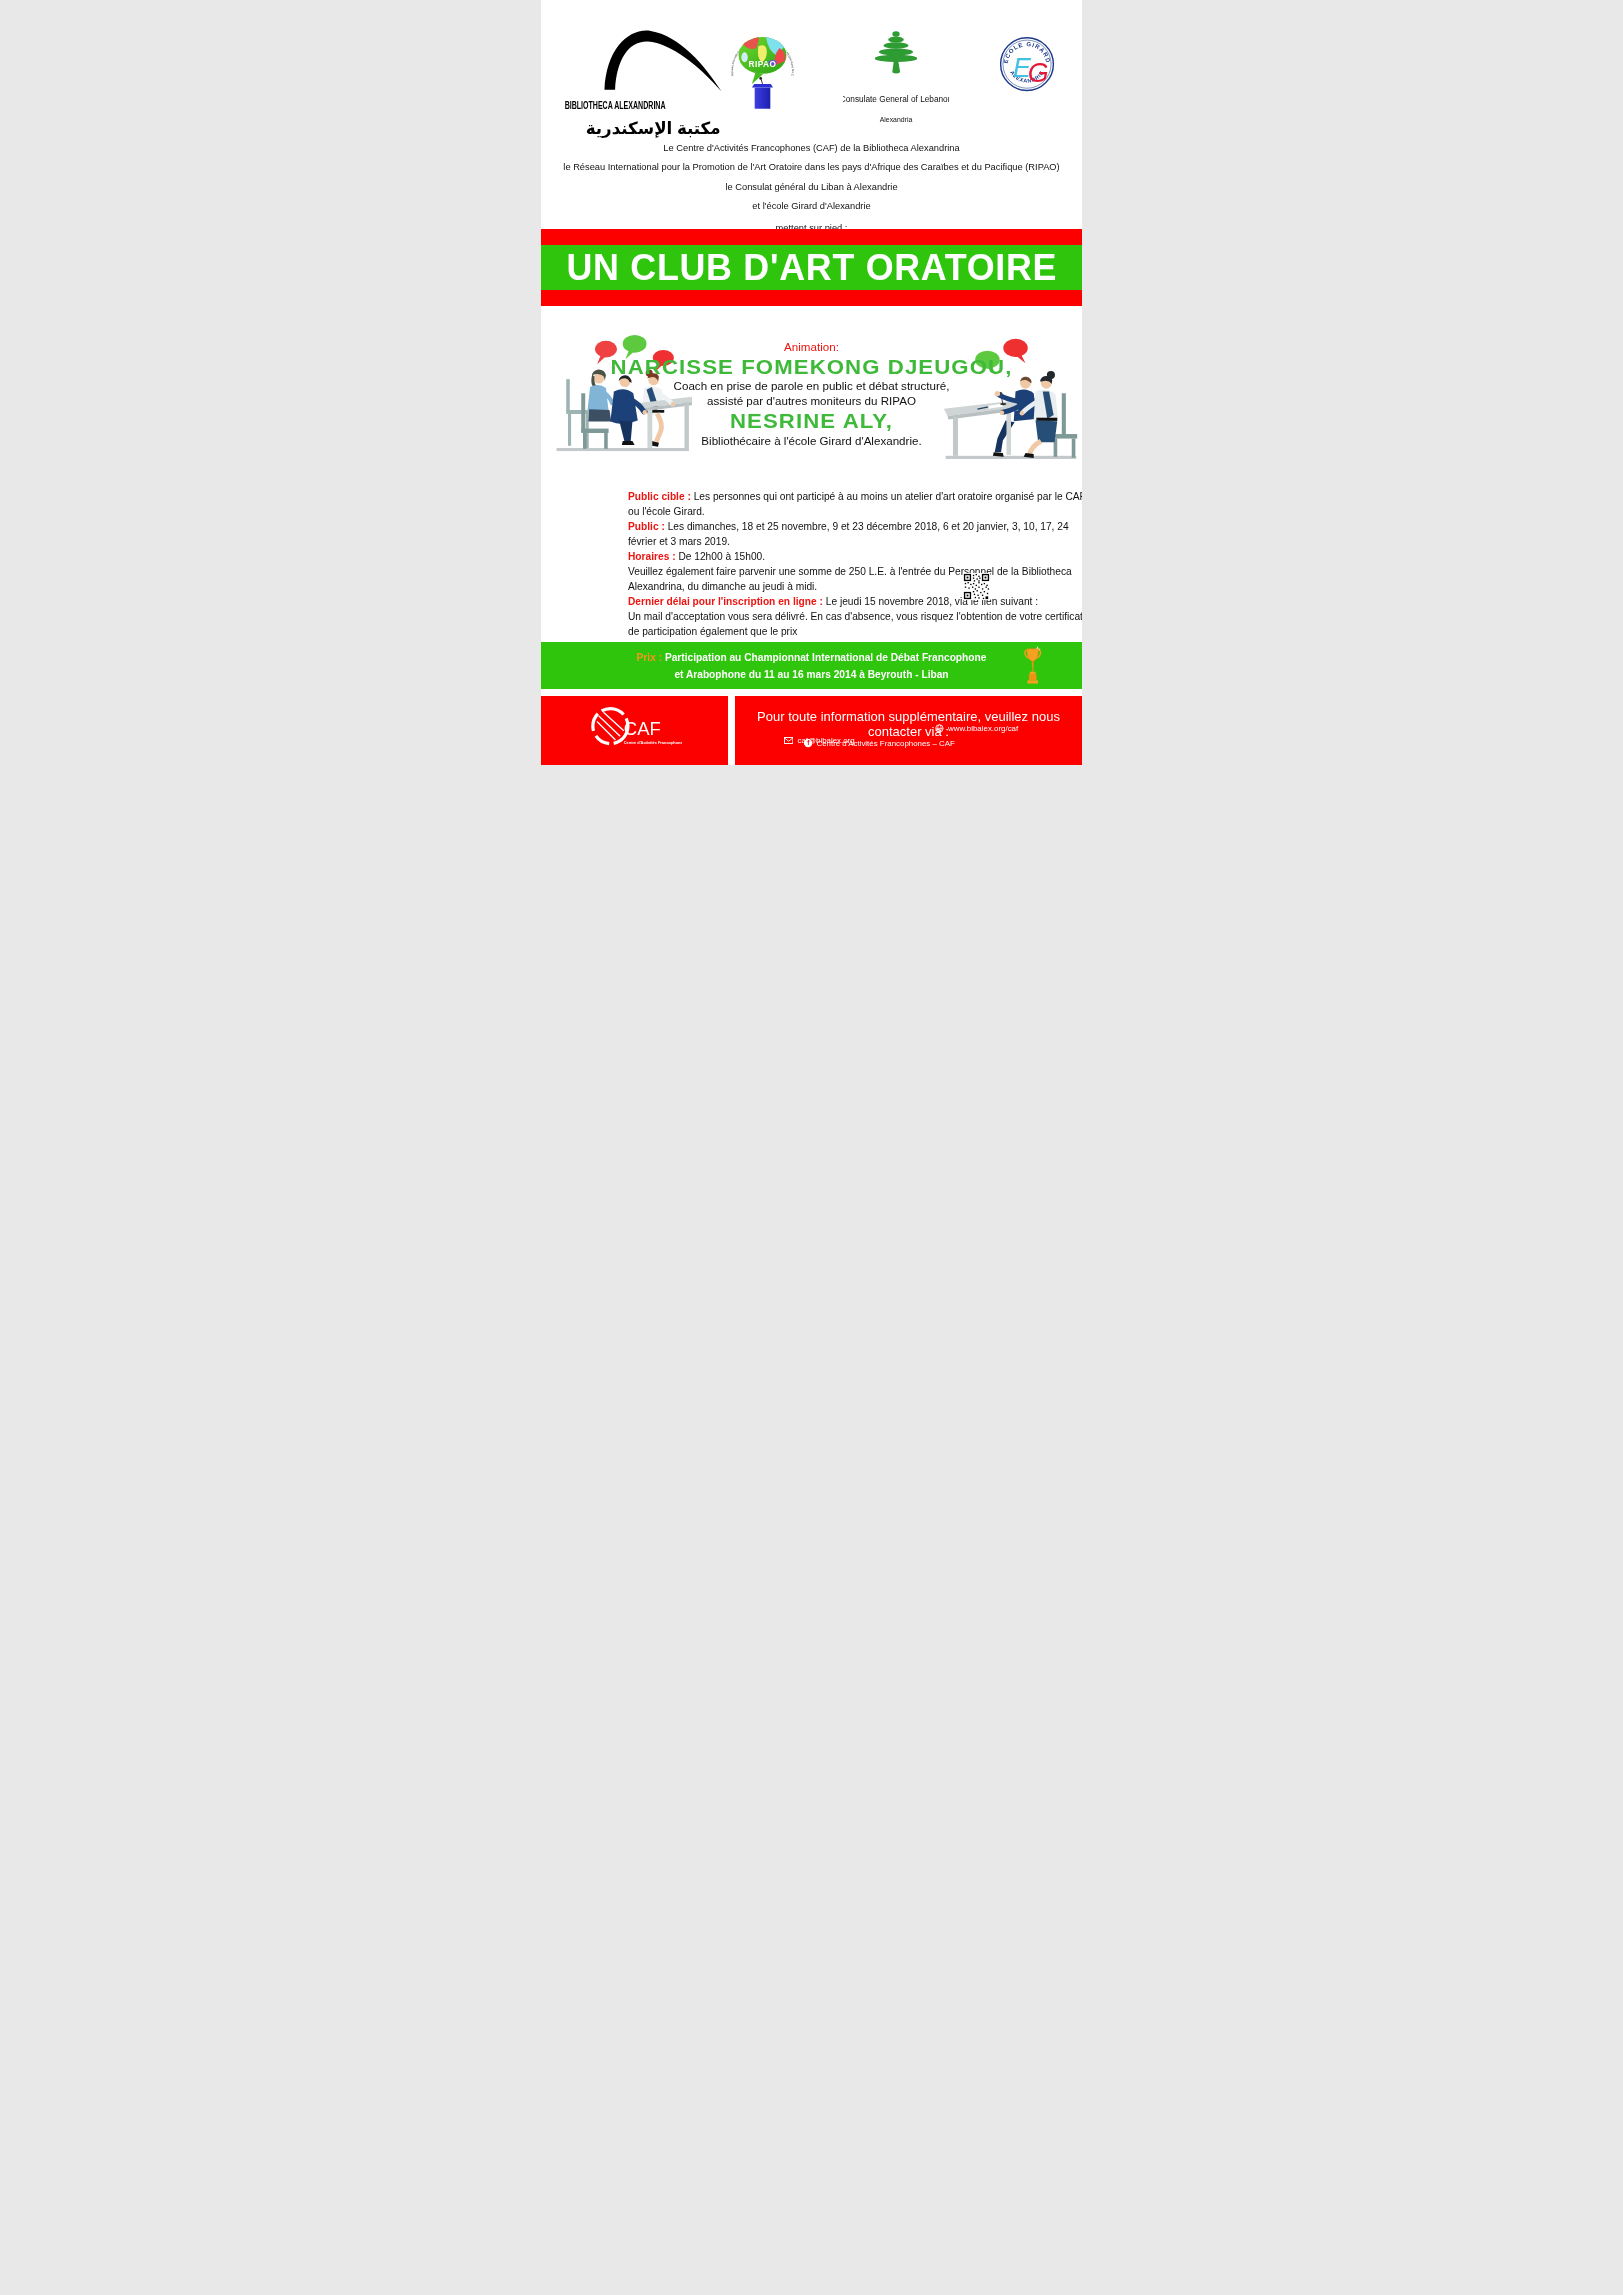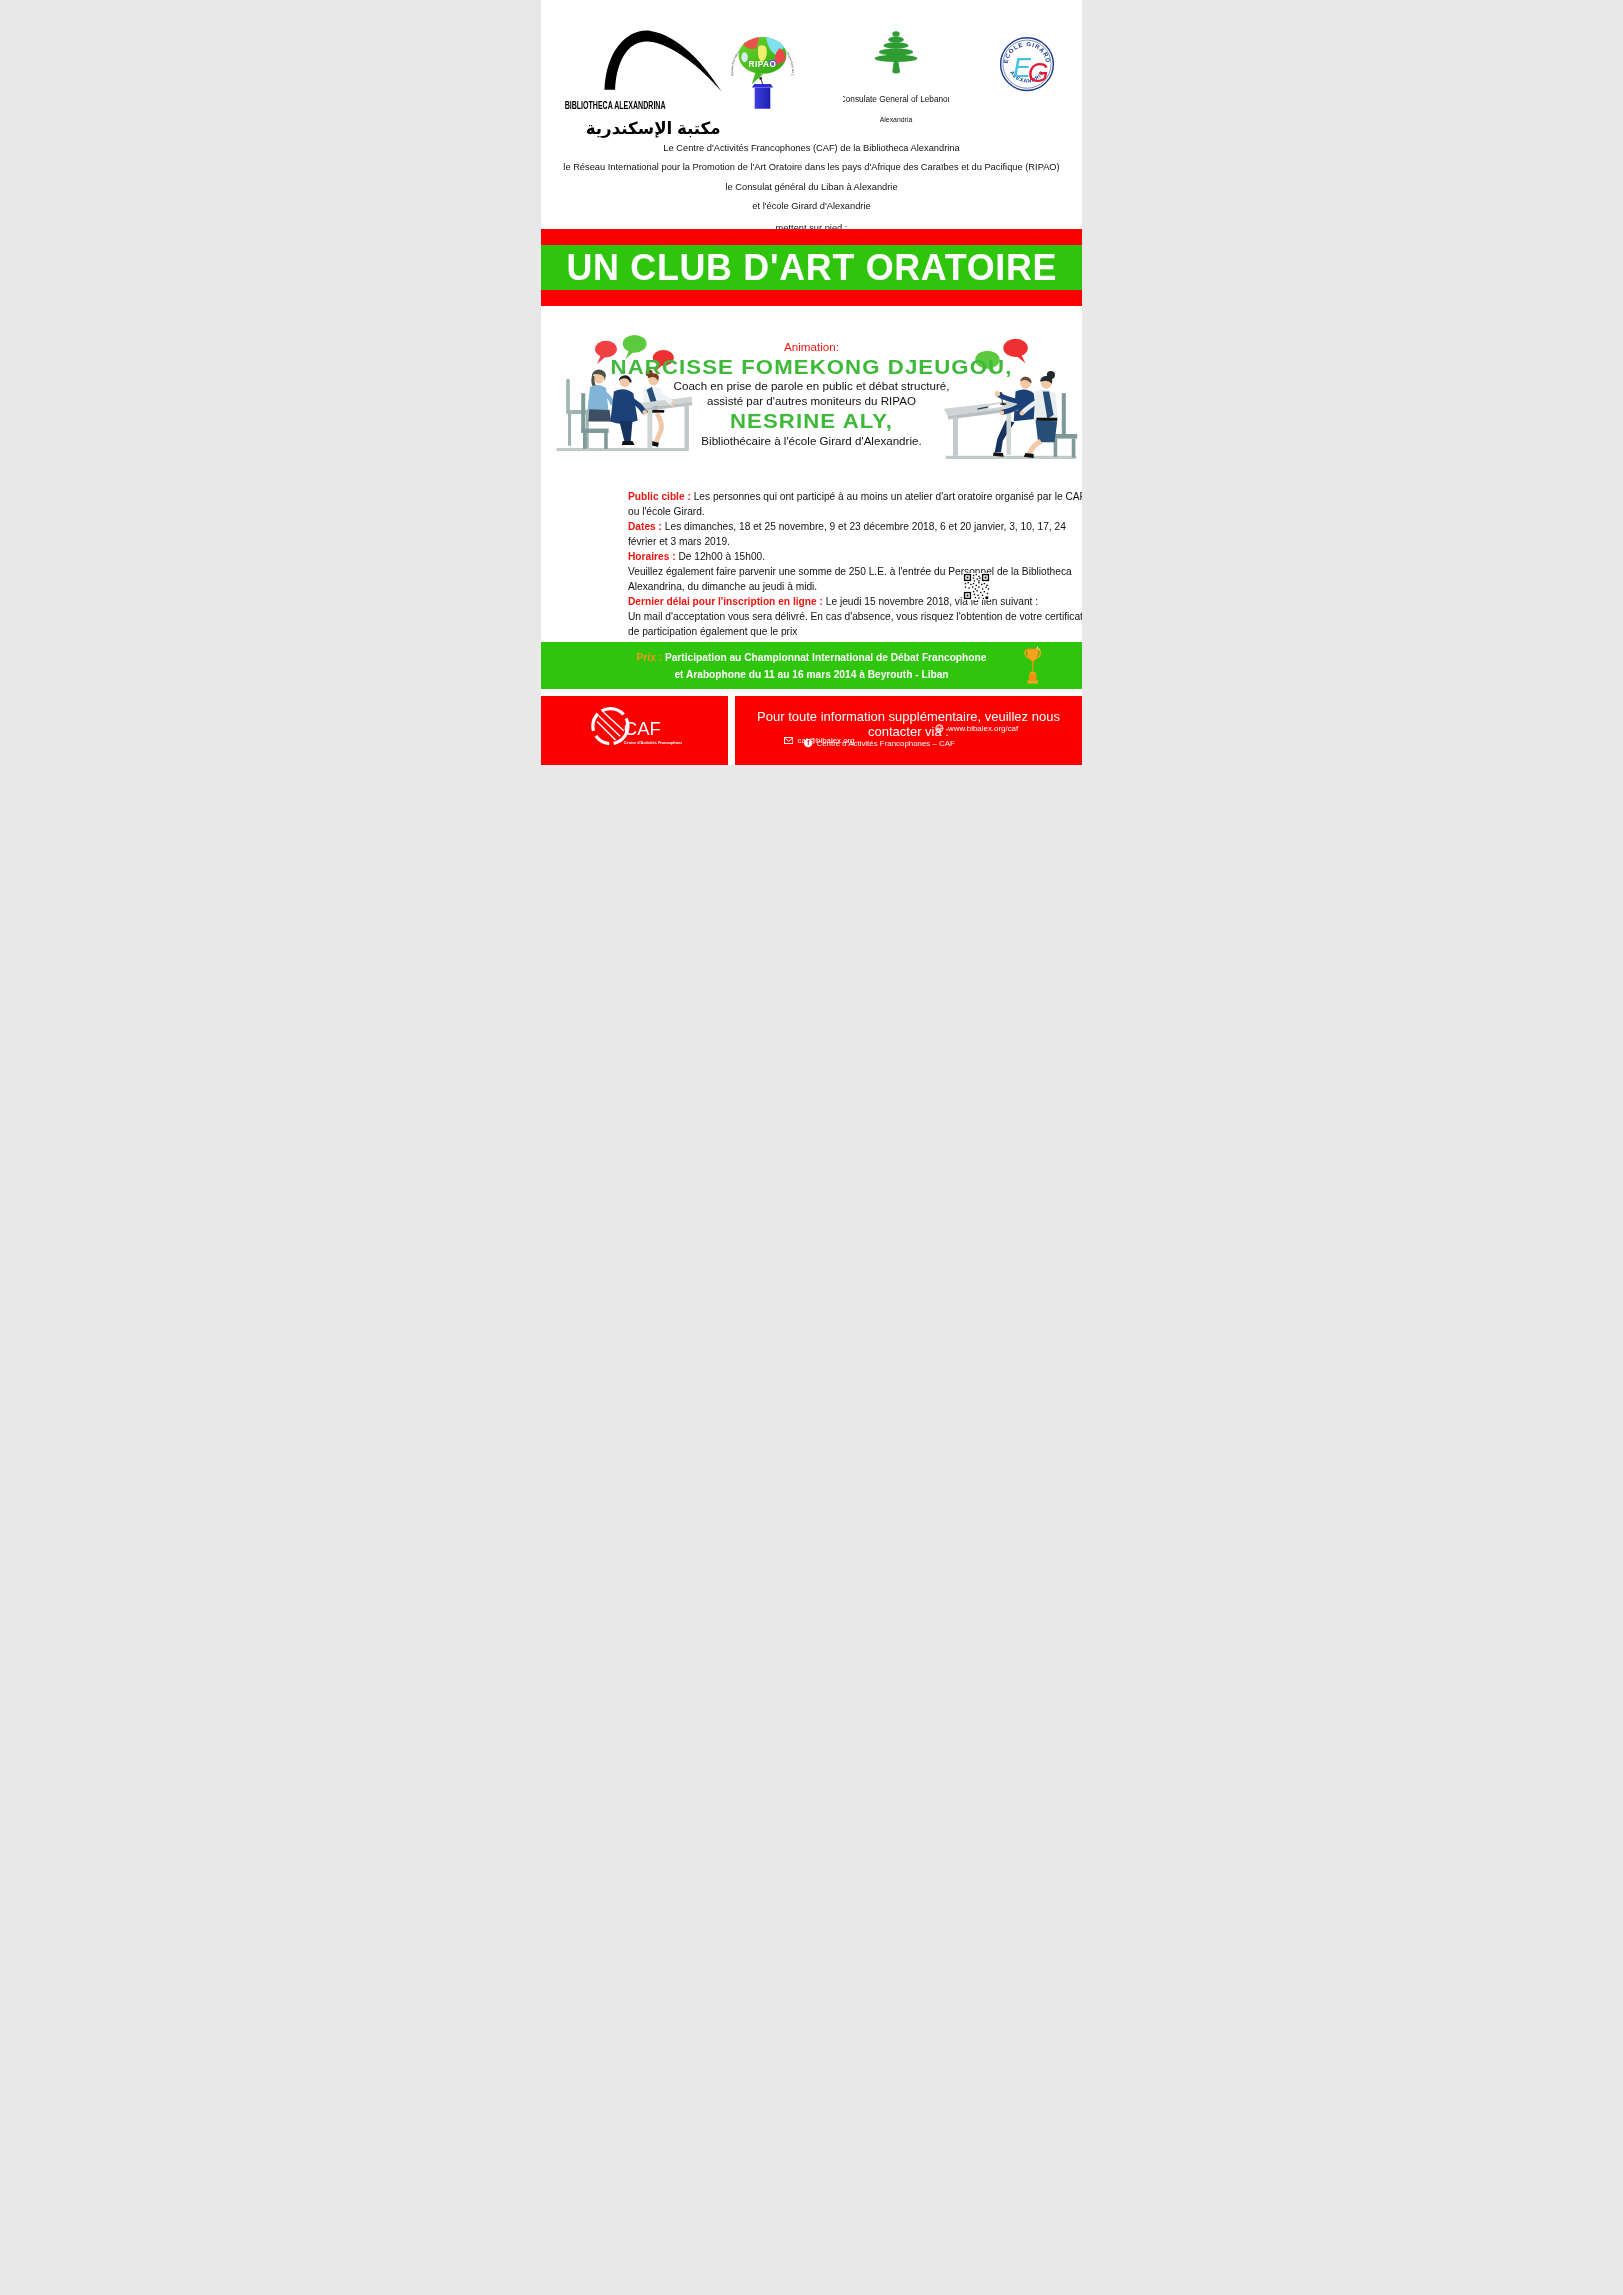--- a/index.html
+++ b/index.html
@@ -274,21 +274,21 @@
     <div class="anim-name">NARCISSE FOMEKONG DJEUGOU,</div>
     <div class="anim-desc">Coach en prise de parole en public et débat structuré,</div>
     <div class="anim-desc gap">assisté par d'autres moniteurs du RIPAO</div>
     <div class="anim-name">NESRINE ALY,</div>
     <div class="anim-desc">Bibliothécaire à l'école Girard d'Alexandrie.</div>
   </div>
 
   <div class="details">
     <span class="lbl">Public cible :</span>
     <span>Les personnes qui ont participé à au moins un atelier d'art oratoire organisé par le CAF ou l'école Girard.</span><br>
-    <span class="lbl">Dates :</span>
+    <span class="lbl">Public :</span>
     <span>Les dimanches, 18 et 25 novembre, 9 et 23 décembre 2018, 6 et 20 janvier, 3, 10, 17, 24 février et 3 mars 2019.</span><br>
     <span class="lbl">Horaires :</span>
     <span>De 12h00 à 15h00.</span><br>
     <span>Veuillez également faire parvenir une somme de 250 L.E. à l'entrée du Personnel de la Bibliotheca Alexandrina, du dimanche au jeudi à midi.</span><br>
     <span class="lbl">Dernier délai pour l'inscription en ligne :</span>
     <span>Le jeudi 15 novembre 2018, via le lien suivant :</span><br>
     <span>Un mail d'acceptation vous sera délivré. En cas d'absence, vous risquez l'obtention de votre certificat de participation également que le prix</span>
   </div>
 
   <svg class="qr" viewBox="0 0 60 60">

